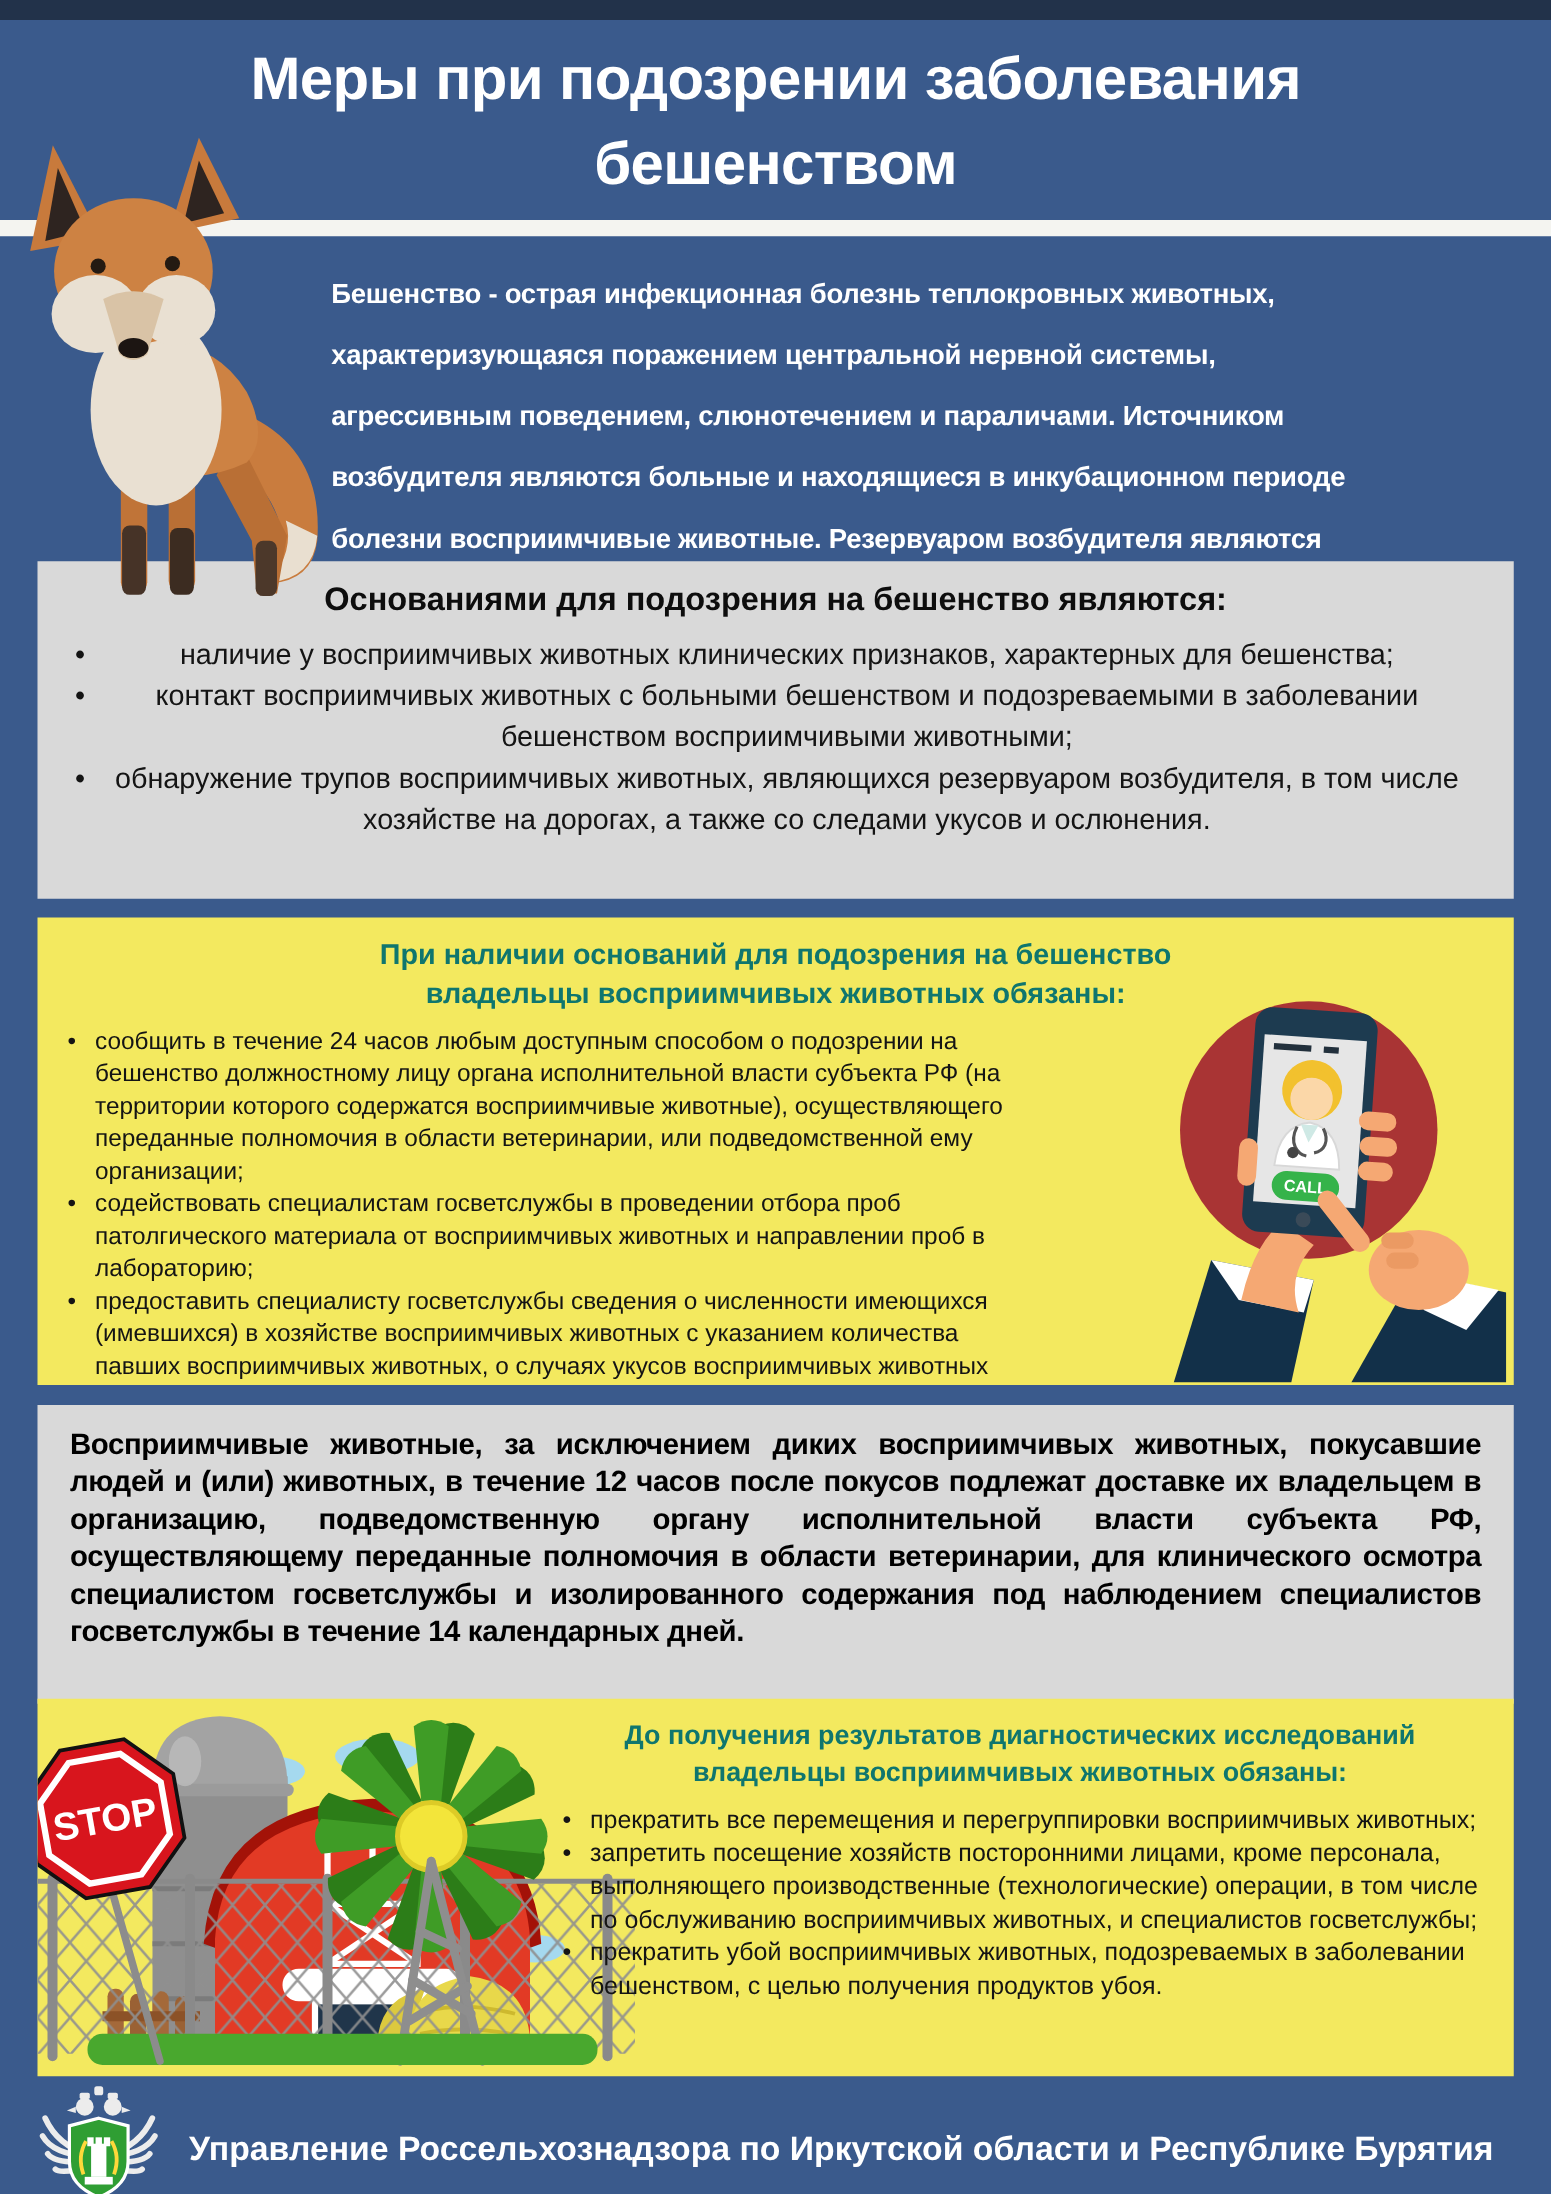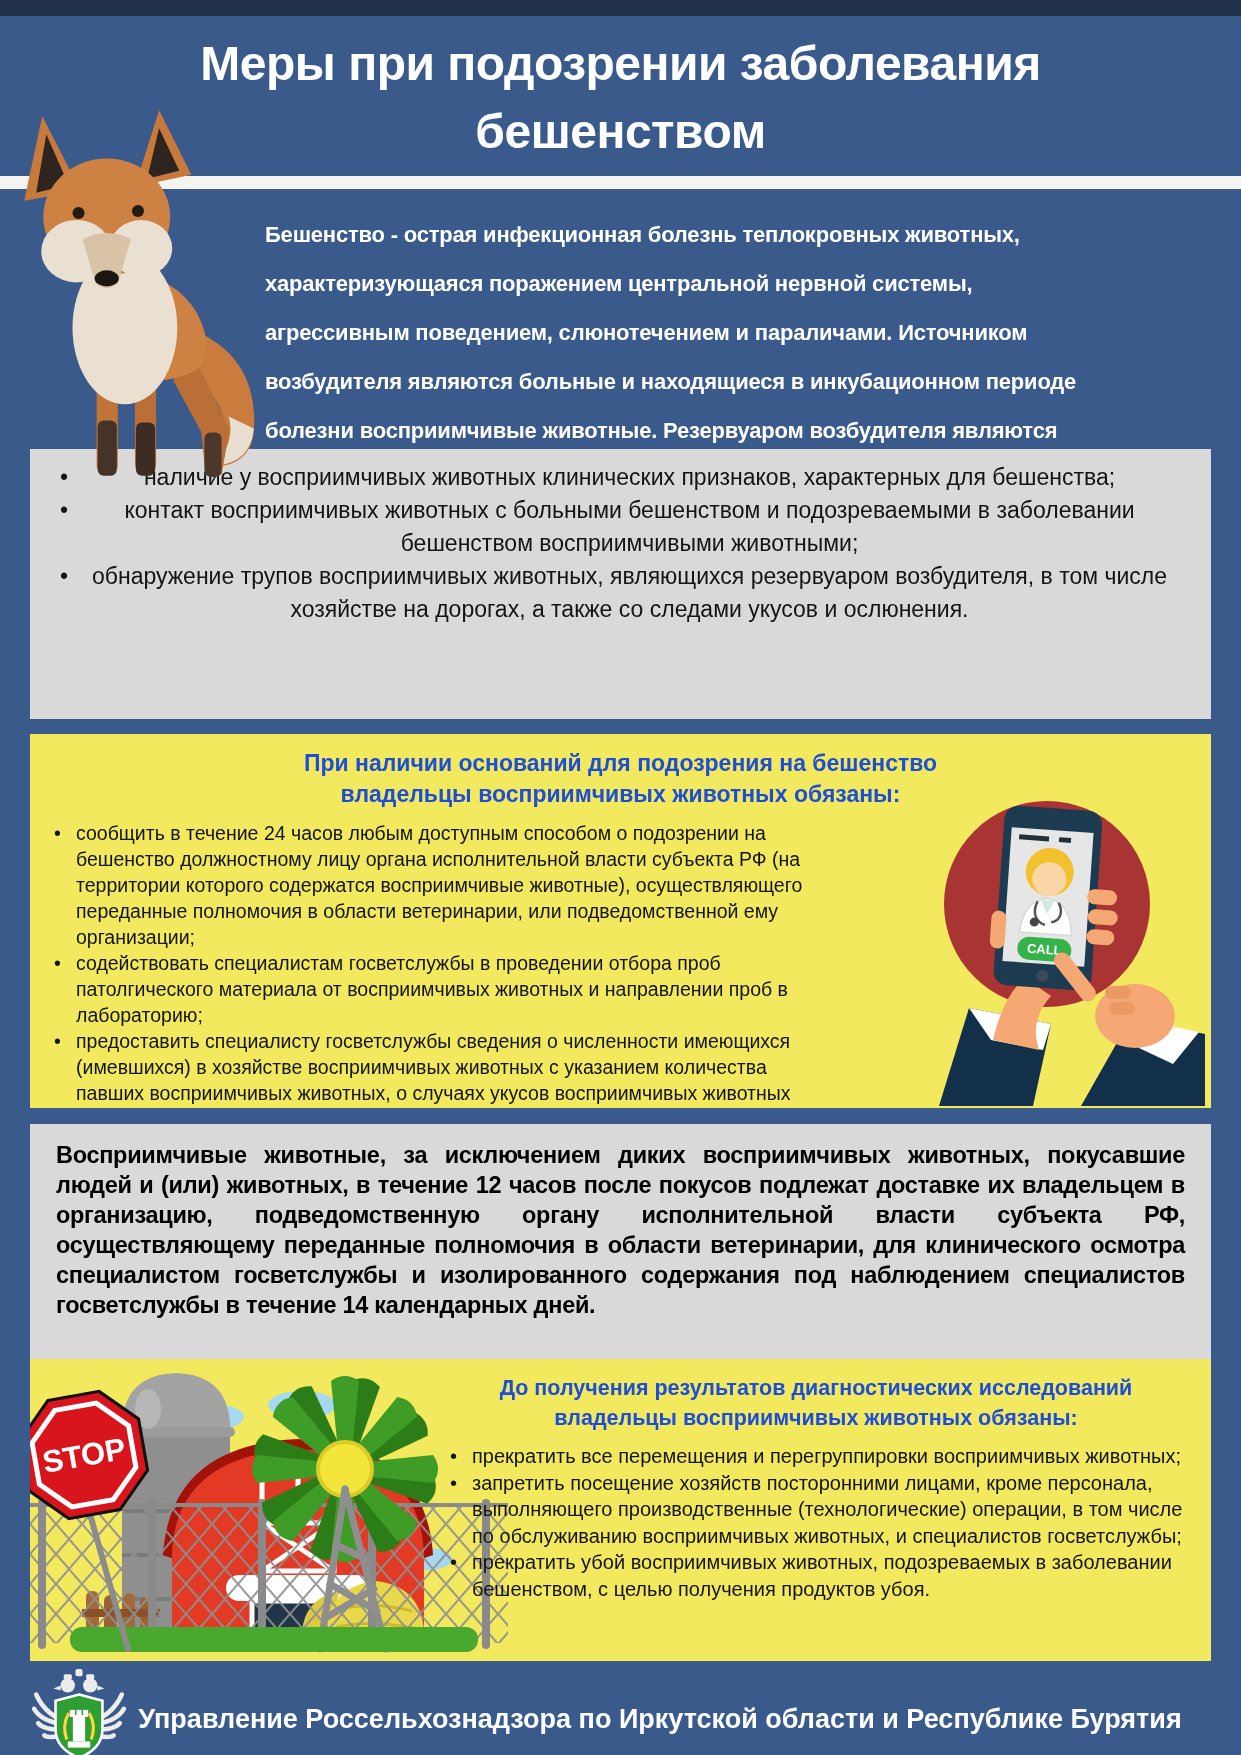--- a/index.html
+++ b/index.html
@@ -34,21 +34,21 @@
   #gray1{top:433px;height:270px;}
   #yellow1{top:718px;height:374px;}
   #gray2{top:1108px;height:239px;padding:16px 26px;}
   #yellow2{top:1343px;height:302px;}
 
   .panel h2{
     margin:14px 40px 0;text-align:center;
     font-size:26px;line-height:32px;color:#0d0d0d;font-weight:bold;
   }
   .red-heading{
-    margin-top:14px;text-align:center;color:#1d4ed8;font-weight:bold;
+    margin-top:14px;text-align:center;color:#0f766e;font-weight:bold;
     font-size:23px;line-height:31px;
   }
   ul.bullets{list-style:none;margin:0;padding:0;}
   ul.bullets li{position:relative;padding-left:24px;color:#141414;}
   ul.bullets li::before{content:"\2022";position:absolute;left:2px;top:0;}
 
   #gray1 ul{margin:12px 34px 0 28px;font-size:23px;line-height:33px;text-align:center;}
   #yellow1 ul{margin:10px 0 0 22px;width:788px;font-size:19.5px;line-height:26px;}
   #yellow1 .red-heading{font-size:23px;}
   #gray2 p{
@@ -58,21 +58,21 @@
   #yellow2 .right-col{position:absolute;left:400px;top:12px;width:772px;}
   #yellow2 .red-heading{margin-top:2px;font-size:21.5px;line-height:30px;}
   #yellow2 ul{margin:10px 0 0 18px;font-size:20px;line-height:26.5px;}
 
   .phone-illustration{position:absolute;right:6px;top:48px;width:362px;height:324px;}
   .farm-illustration{position:absolute;left:0;top:0;width:600px;height:302px;}
 
   
   .footer-logo{position:absolute;left:28px;top:1650px;width:102px;height:102px;}
   .footer-text{
-    position:absolute;left:116px;top:1686px;width:1088px;
+    position:absolute;left:129px;top:1686px;width:1088px;
     text-align:center;color:#ffffff;font-weight:bold;font-size:27px;line-height:34px;
   }
   .bottom-strip{position:absolute;bottom:0;left:0;width:100%;height:10px;background:#2c4a77;}
 </style>
 </head>
 <body>
 
 <div class="page">
 
   <div class="title">
@@ -109,20 +109,21 @@
     <ellipse cx="134" cy="147" rx="31" ry="28" fill="#e9e0d2"></ellipse>
     <path d="M76,138 Q100,126 124,138 L111,182 Q100,191 89,182 Z" fill="#d9c3a6"></path>
     <ellipse cx="100" cy="177" rx="12" ry="8" fill="#1c1512"></ellipse>
     <circle cx="72" cy="112" r="6" fill="#241a12"></circle>
     <circle cx="131" cy="110" r="6" fill="#241a12"></circle>
   </svg>
 
   <p class="intro">Бешенство - острая инфекционная болезнь теплокровных животных, характеризующаяся поражением центральной нервной системы, агрессивным поведением, слюнотечением и параличами. Источником возбудителя являются больные и находящиеся в инкубационном периоде болезни восприимчивые животные. Резервуаром возбудителя являются восприимчивые животные семейств псовых, кошачьих, куньих.</p>
 
   <section class="panel gray" id="gray1">
+    <h2>Основаниями для подозрения на бешенство являются:</h2>
     <ul class="bullets">
       <li>наличие у восприимчивых животных клинических признаков, характерных для бешенства;</li>
       <li>контакт восприимчивых животных с больными бешенством и подозреваемыми в заболевании бешенством восприимчивыми животными;</li>
       <li>обнаружение трупов восприимчивых животных, являющихся резервуаром возбудителя, в том числе хозяйстве на дорогах, а также со следами укусов и ослюнения.</li>
     </ul>
   </section>
 
   <section class="panel yellow" id="yellow1">
     <div class="red-heading">
       <div>При наличии оснований для подозрения на бешенство</div>

